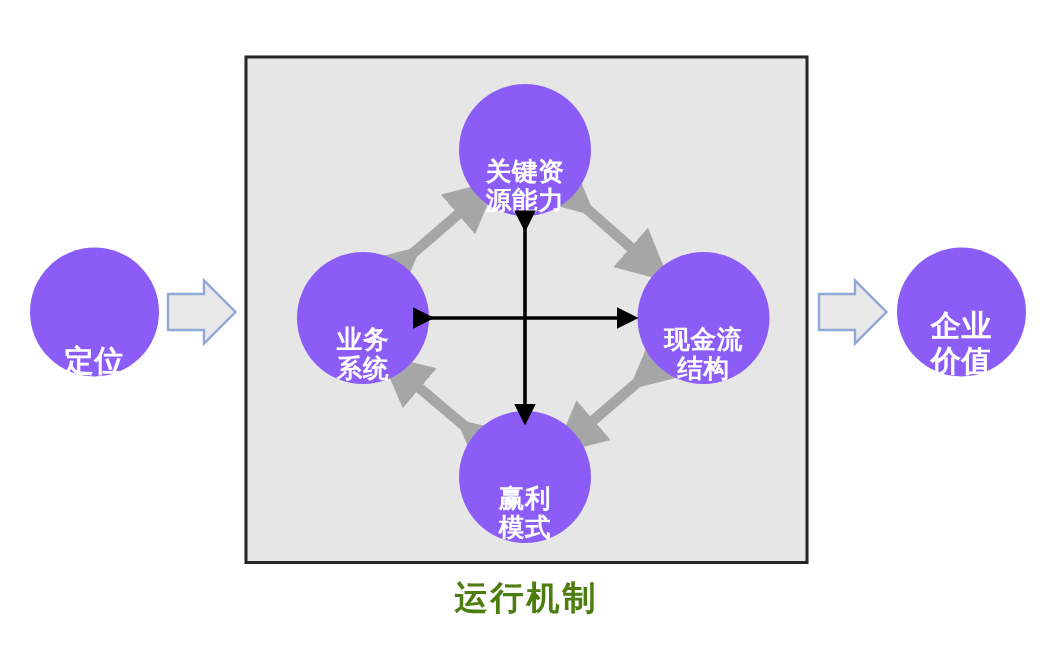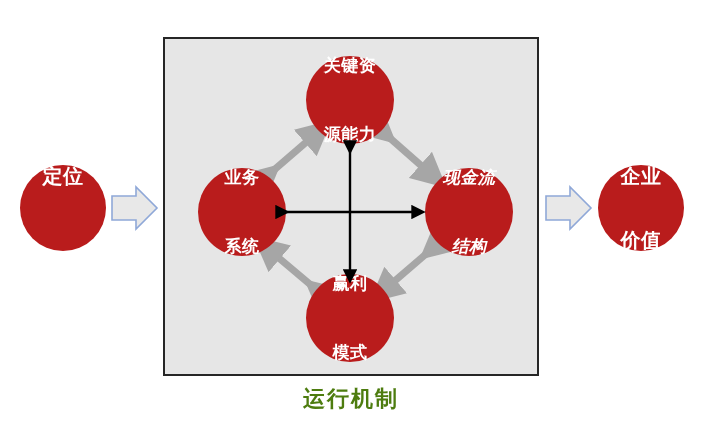--- a/index.html
+++ b/index.html
@@ -30,26 +30,26 @@
     height: 335px;
     background: #e6e6e6;
     border: 2px solid #262626;
     box-sizing: content-box;
   }
 
   
   .node {
     position: absolute;
     border-radius: 50%;
-    background: #b91c1c;
+    background: #8b5cf6;
     color: #ffffff;
     display: flex;
     flex-direction: column;
     align-items: center;
-    justify-content: space-between;
+    justify-content: flex-end;
     text-align: center;
     font-weight: bold;
     line-height: 1.12;
     letter-spacing: 0.5px;
     box-sizing: border-box;
     z-index: 5;
   }
   .node .ln { display: block; white-space: nowrap; }
 
   .node-inner {
@@ -58,21 +58,21 @@
     font-size: 17px;
   }
   .node-outer {
     width: 86px;
     height: 86px;
     font-size: 20px;
   }
 
   #node-key      { left: 306px; top: 56px; }
   #node-business { left: 198px; top: 168px; }
-  #node-cash     { left: 425px; top: 168px; font-style: italic; }
+  #node-cash     { left: 425px; top: 168px; }
   #node-profit   { left: 306px; top: 274px; }
 
   #node-position { left: 20px;  top: 165px; }
   #node-value    { left: 598px; top: 165px; }
 
   
   .arrows {
     position: absolute;
     left: 0;
     top: 0;

